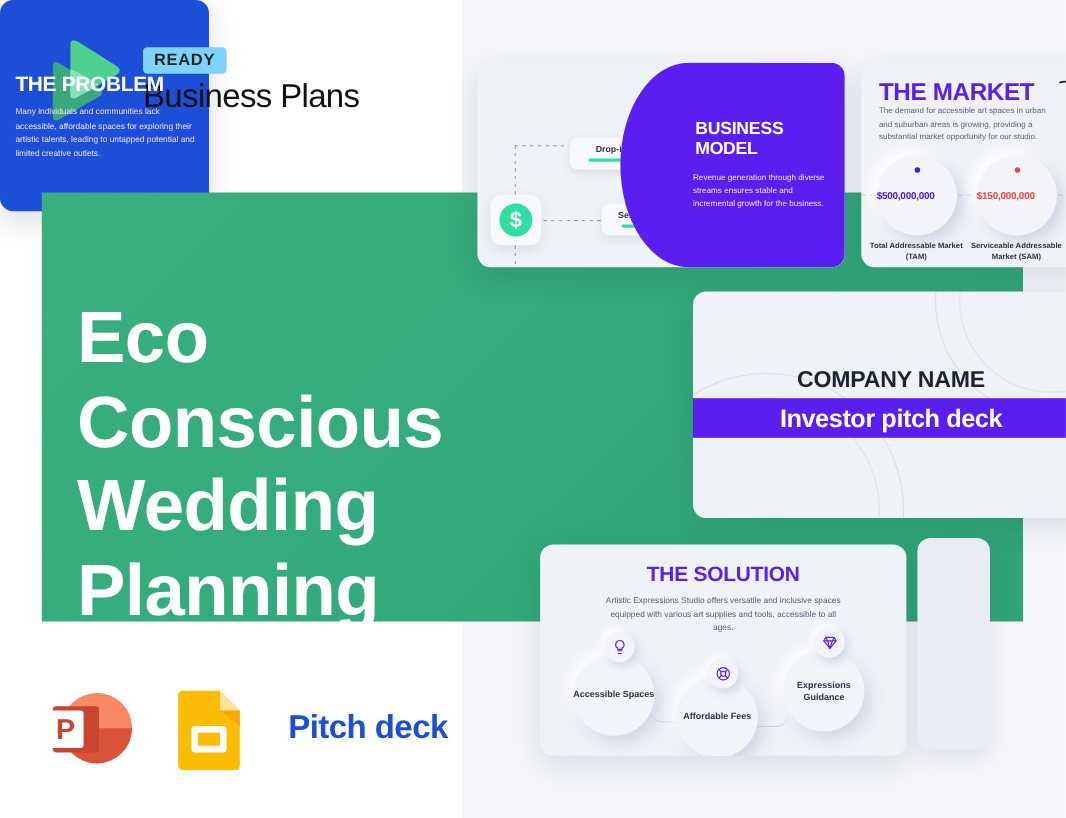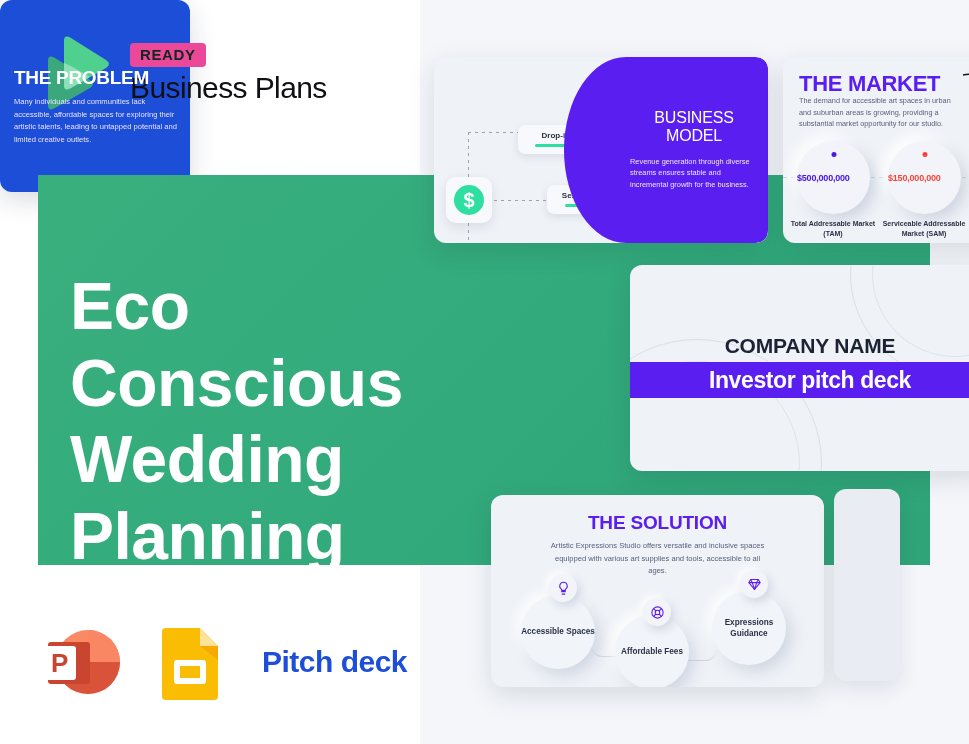--- a/index.html
+++ b/index.html
@@ -24,21 +24,21 @@
   
   #brand {
     position: absolute; left: 38px; top: 33px;
     display: flex; align-items: center; gap: 14px;
   }
   .logo-mark { position: relative; width: 78px; height: 80px; }
   .logo-mark svg { display:block; }
   .brand-text { display: flex; flex-direction: column; gap: 2px; }
   .ready-badge {
     align-self: flex-start;
-    background: #ec4899;
+    background: #7dd3fc;
     color: #12271d;
     font-size: 15px; font-weight: 700; letter-spacing: .6px;
     padding: 3px 10px 4px; border-radius: 4px;
     font-family: "Liberation Sans", sans-serif;
   }
   .brand-name {
     font-size: 30px; font-weight: 400; color: #101014;
     letter-spacing: -0.6px; line-height: 1.1; margin-top: 2px;
   }
 
@@ -76,22 +76,22 @@
     background: #5a1ef0;
     border-top-right-radius: 12px; border-bottom-right-radius: 12px;
   }
   #bm-purple::before {
     content: ""; position: absolute; left: -62px; top: 0;
     width: 124px; height: 186px; background: #5a1ef0;
     border-top-left-radius: 62px 93px; border-bottom-left-radius: 62px 93px;
   }
   #bm-title {
     position: absolute; right: 12px; top: 52px; width: 124px;
-    color: #fff; font-size: 16px; font-weight: 400; line-height: 1.15;
-    letter-spacing: -0.2px; z-index: 2; text-align: center;
+    color: #fff; font-size: 16px; font-weight: 700; line-height: 1.15;
+    letter-spacing: -0.2px; z-index: 2;
   }
   #bm-desc {
     position: absolute; right: 10px; top: 99px; width: 128px;
     color: #efe7ff; font-size: 7.4px; line-height: 1.55; z-index: 2;
   }
   .bm-chip {
     position: absolute; background: #f7f9fc; border-radius: 7px;
     box-shadow: 0 3px 9px rgba(25,35,60,.10);
     display: flex; flex-direction: column; align-items: center;
     justify-content: center; gap: 4px; padding: 6px 10px 7px;

